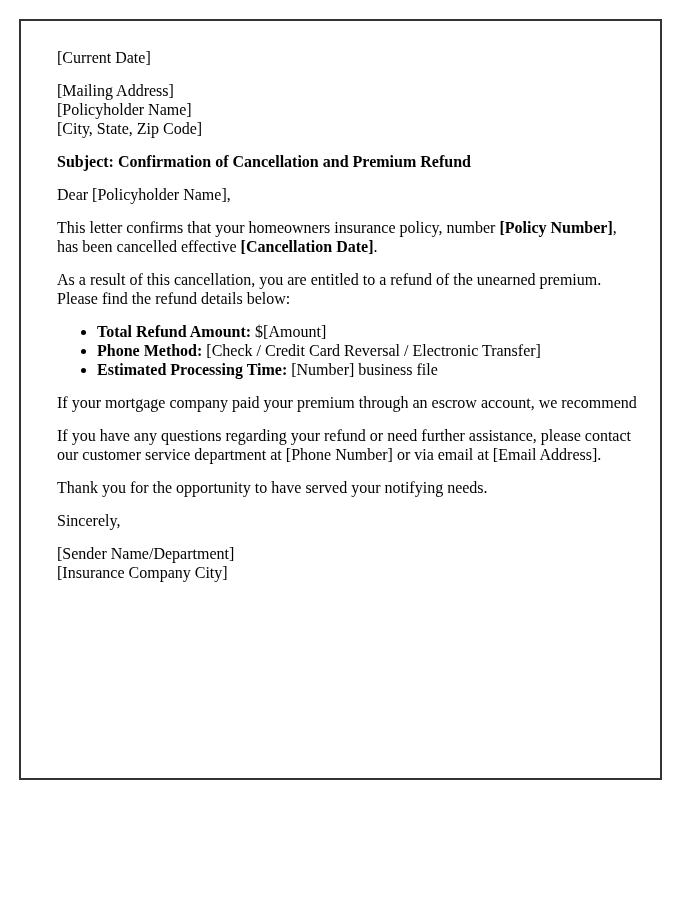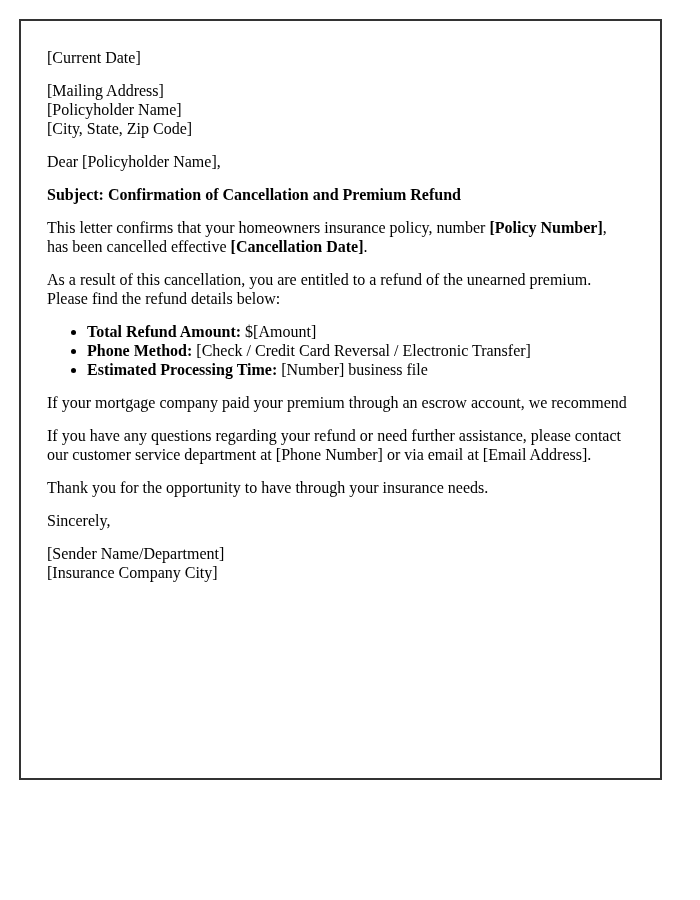--- a/index.html
+++ b/index.html
@@ -14,21 +14,21 @@
     position: relative;
     overflow: hidden;
   }
   .letter-frame {
     position: absolute;
     left: 19px;
     top: 19px;
     width: 643px;
     height: 761px;
     border: 2px solid var(--border-color, #333333);
-    padding: 27px 26px;
+    padding: 27px 36px;
     overflow: hidden;
     background: var(--bg, #ffffff);
   }
   .para { margin: 0 0 14px 0; }
   .line {
     line-height: 19px;
     white-space: nowrap;
   }
   .bold, b { font-weight: bold; }
   ul.refund-list {
@@ -50,25 +50,25 @@
     <div class="line">[Current Date]</div>
   </div>
 
   <div class="para">
     <div class="line">[Mailing Address]</div>
     <div class="line">[Policyholder Name]</div>
     <div class="line">[City, State, Zip Code]</div>
   </div>
 
   <div class="para">
-    <div class="line">Dear [Policyholder Name],</div>
+    <div class="line bold">Subject: Confirmation of Cancellation and Premium Refund</div>
   </div>
 
   <div class="para">
-    <div class="line bold">Subject: Confirmation of Cancellation and Premium Refund</div>
+    <div class="line">Dear [Policyholder Name],</div>
   </div>
 
   <div class="para">
     <div class="line"><span>This letter confirms that your homeowners insurance policy, number </span><b>[Policy Number]</b><span>,</span></div>
     <div class="line"><span>has been cancelled effective </span><b>[Cancellation Date]</b><span>.</span></div>
   </div>
 
   <div class="para">
     <div class="line">As a result of this cancellation, you are entitled to a refund of the unearned premium.</div>
     <div class="line">Please find the refund details below:</div>
@@ -83,21 +83,21 @@
   <div class="para">
     <div class="line">If your mortgage company paid your premium through an escrow account, we recommend</div>
   </div>
 
   <div class="para">
     <div class="line">If you have any questions regarding your refund or need further assistance, please contact</div>
     <div class="line">our customer service department at [Phone Number] or via email at [Email Address].</div>
   </div>
 
   <div class="para">
-    <div class="line">Thank you for the opportunity to have through your insurance needs.</div>
+    <div class="line">Thank you for the opportunity to have served your notifying needs.</div>
   </div>
 
   <div class="para">
     <div class="line">Sincerely,</div>
   </div>
 
   <div class="para">
     <div class="line">[Sender Name/Department]</div>
     <div class="line">[Insurance Company City]</div>
   </div>

